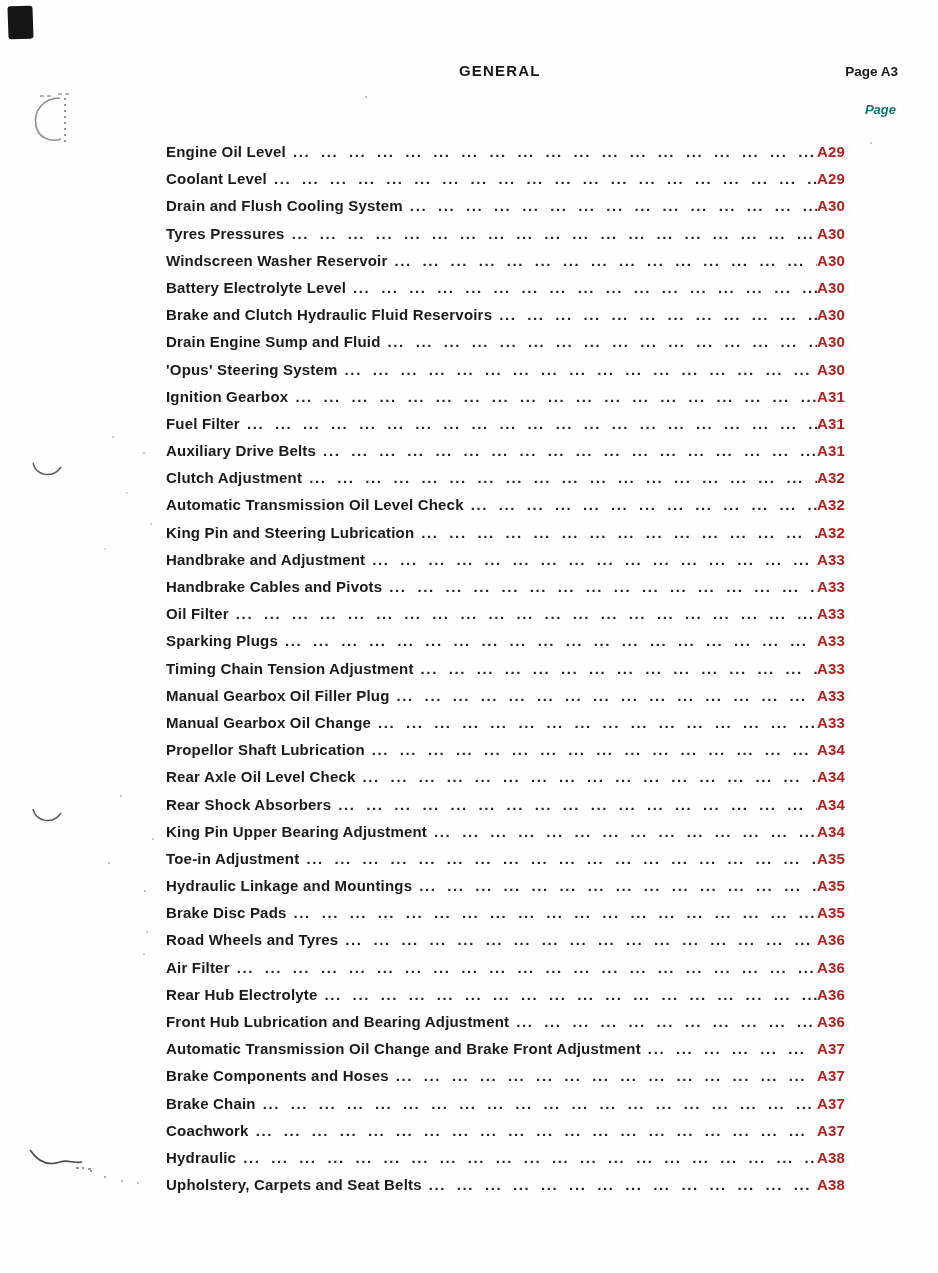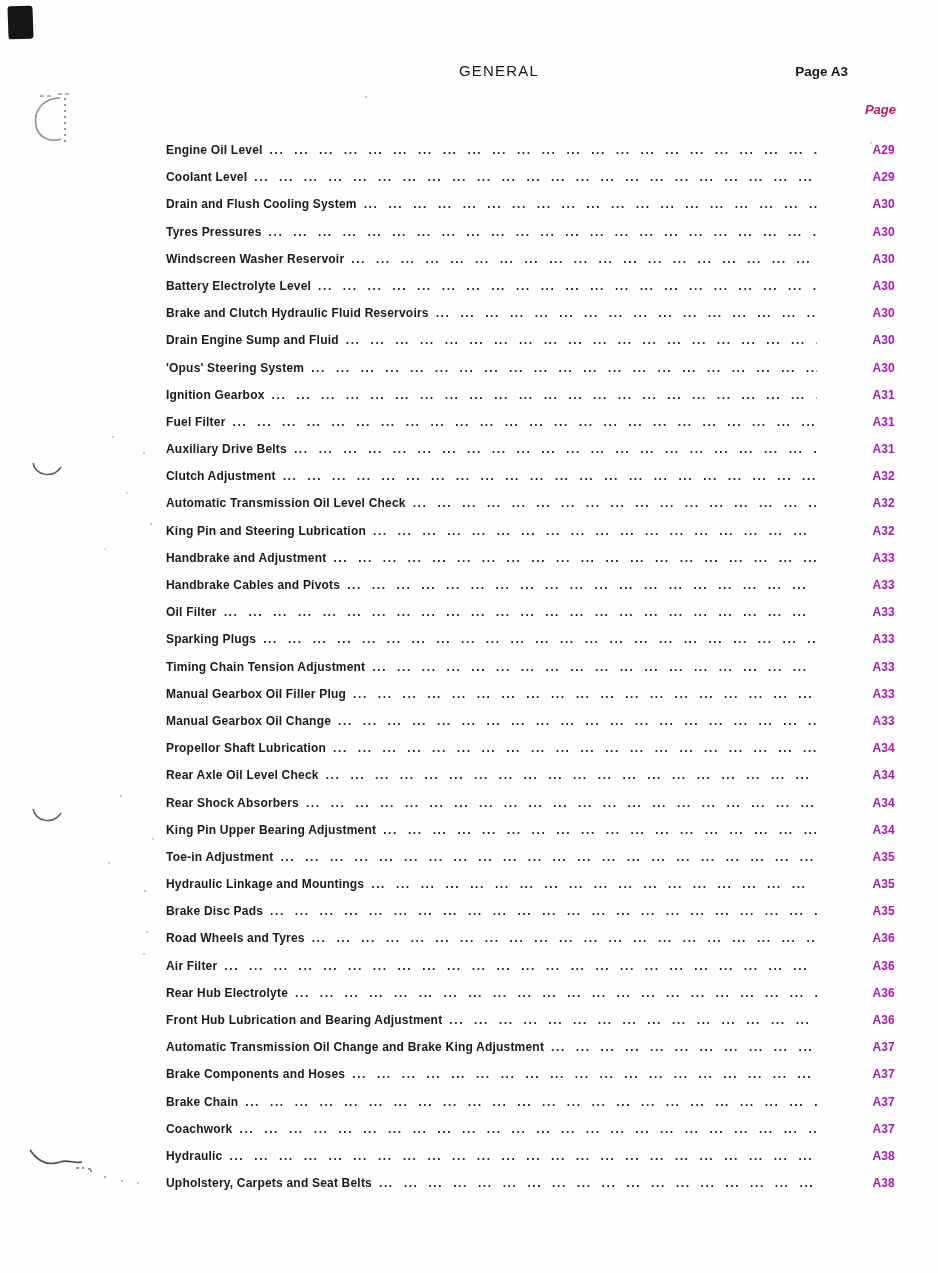--- a/index.html
+++ b/index.html
@@ -7,45 +7,45 @@
     width:938px;height:1273px;position:relative;overflow:hidden;
     background:#ffffff;
     font-family:"Liberation Sans", sans-serif;
     color:#161616;
   }
   .page{position:absolute;inset:0;background:#fefefe;}
 
   
   .doc-title{
     position:absolute;left:459px;top:62px;
-    font-size:15px;font-weight:400;letter-spacing:1.2px;color:#171717;
+    font-size:15px;font-weight:700;letter-spacing:1.2px;color:#171717;
   }
   .page-ref{
-    position:absolute;top:64px;left:793px;width:55px;text-align:right;
+    position:absolute;top:64px;left:843px;width:55px;text-align:right;
     font-size:13.5px;font-weight:700;color:#171717;
   }
   .page-col-label{
     position:absolute;top:102px;left:840px;width:56px;text-align:right;
-    font-size:13px;font-weight:700;font-style:italic;color:#be185d;
+    font-size:13px;font-weight:700;font-style:italic;color:#0f766e;
   }
 
   
   #toc{position:absolute;left:166px;top:143px;width:729px;}
   .toc-row{
     display:flex;align-items:baseline;height:27.2px;
-    font-size:12px;font-weight:700;letter-spacing:0.2px;
+    font-size:15px;font-weight:700;letter-spacing:0.2px;
     white-space:nowrap;color:#1a1a1a;
   }
   .toc-title{flex:none;}
   .toc-leader{
     flex:1 1 auto;overflow:hidden;margin-left:7px;
     letter-spacing:1.6px;word-spacing:5px;color:#232323;
     font-weight:700;
   }
-  .toc-page{flex:none;width:78px;text-align:right;color:#a21caf;}
+  .toc-page{flex:none;width:78px;text-align:left;color:#b91c1c;}
 
   
   .artifact{position:absolute;pointer-events:none;}
   .corner-blot{
     left:8px;top:6px;width:25px;height:33px;
     background:#151515;border-radius:3px;transform:rotate(-2deg);
   }
   .speckles{left:0;top:0;width:2px;height:2px;background:transparent;
     box-shadow:
       112px 436px 0 0 #cfcfcf, 143px 452px 0 0 #c4c4c4, 126px 492px 0 0 #d6d6d6,
@@ -225,21 +225,21 @@
         <span class="toc-title">Rear Hub Electrolyte</span>
         <span class="toc-leader">... ... ... ... ... ... ... ... ... ... ... ... ... ... ... ... ... ... ... ... ... ... ... ... ... ... ... ... ... ... ... ... ... ... ... ... ... ... ... ... ... ... ... ... ... ... ... ... ... ... ... ... ... ... ... ... ... ... ... ... </span>
         <span class="toc-page">A36</span>
       </div>
       <div class="toc-row">
         <span class="toc-title">Front Hub Lubrication and Bearing Adjustment</span>
         <span class="toc-leader">... ... ... ... ... ... ... ... ... ... ... ... ... ... ... ... ... ... ... ... ... ... ... ... ... ... ... ... ... ... ... ... ... ... ... ... ... ... ... ... ... ... ... ... ... ... ... ... ... ... ... ... ... ... ... ... ... ... ... ... </span>
         <span class="toc-page">A36</span>
       </div>
       <div class="toc-row">
-        <span class="toc-title">Automatic Transmission Oil Change and Brake King Adjustment</span>
+        <span class="toc-title">Automatic Transmission Oil Change and Brake Front Adjustment</span>
         <span class="toc-leader">... ... ... ... ... ... ... ... ... ... ... ... ... ... ... ... ... ... ... ... ... ... ... ... ... ... ... ... ... ... ... ... ... ... ... ... ... ... ... ... ... ... ... ... ... ... ... ... ... ... ... ... ... ... ... ... ... ... ... ... </span>
         <span class="toc-page">A37</span>
       </div>
       <div class="toc-row">
         <span class="toc-title">Brake Components and Hoses</span>
         <span class="toc-leader">... ... ... ... ... ... ... ... ... ... ... ... ... ... ... ... ... ... ... ... ... ... ... ... ... ... ... ... ... ... ... ... ... ... ... ... ... ... ... ... ... ... ... ... ... ... ... ... ... ... ... ... ... ... ... ... ... ... ... ... </span>
         <span class="toc-page">A37</span>
       </div>
       <div class="toc-row">
         <span class="toc-title">Brake Chain</span>

